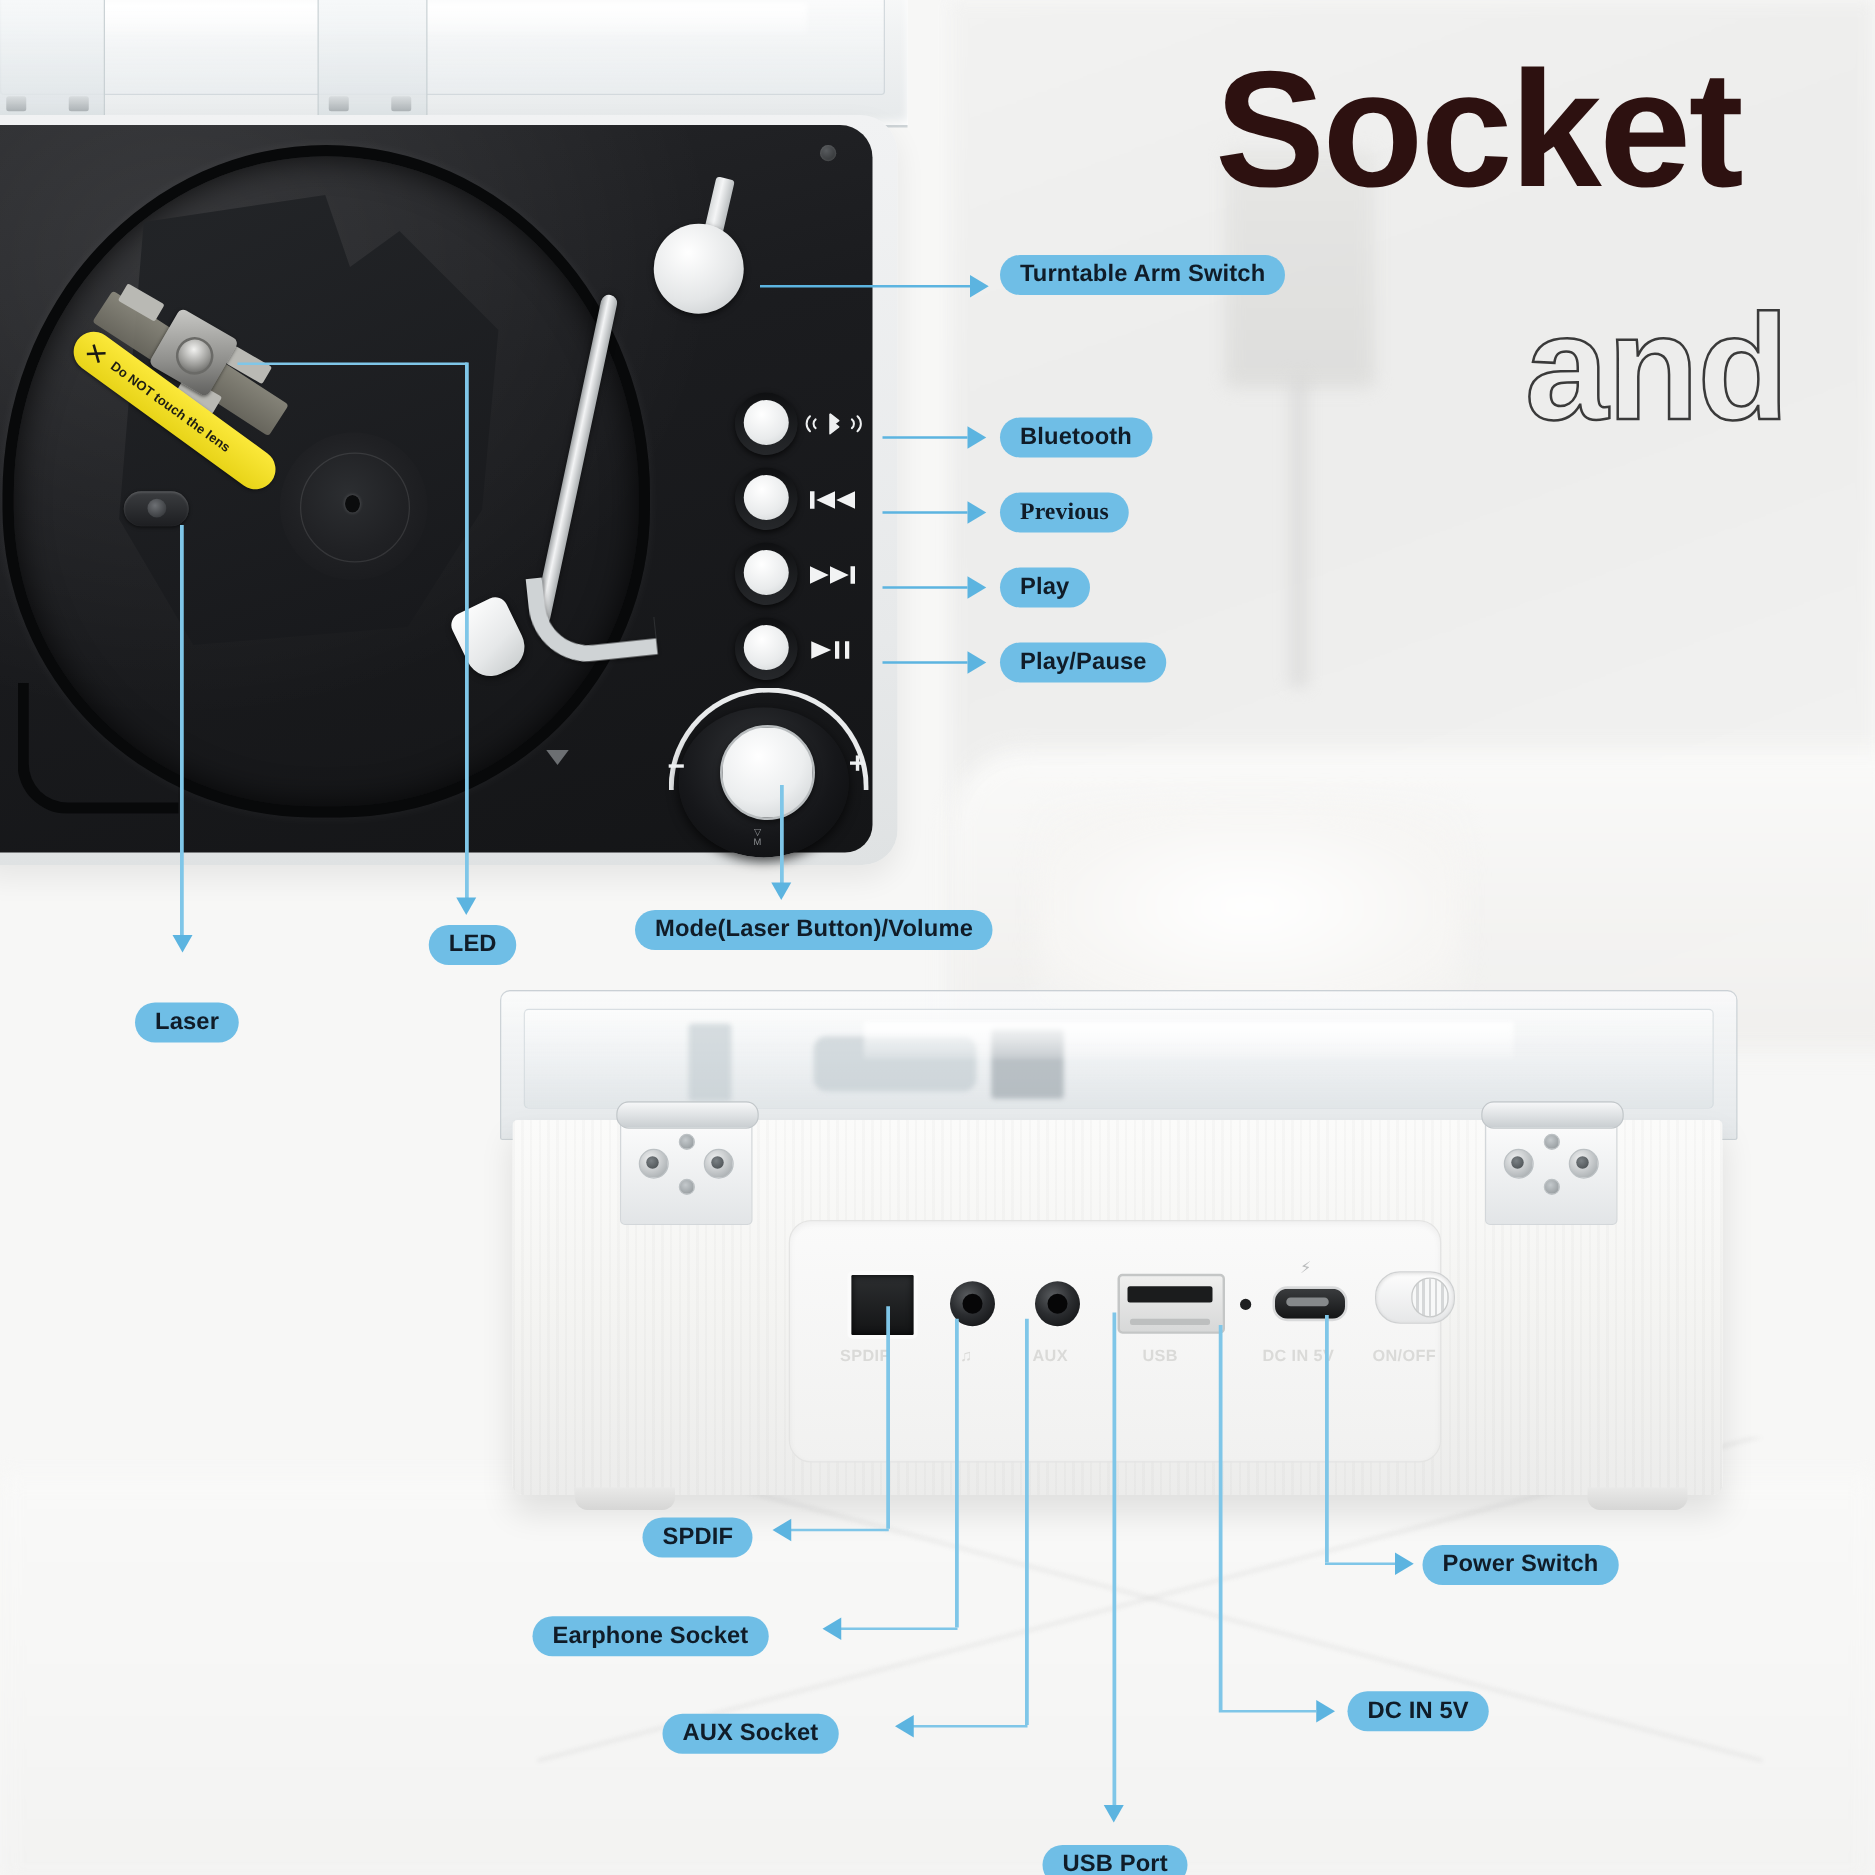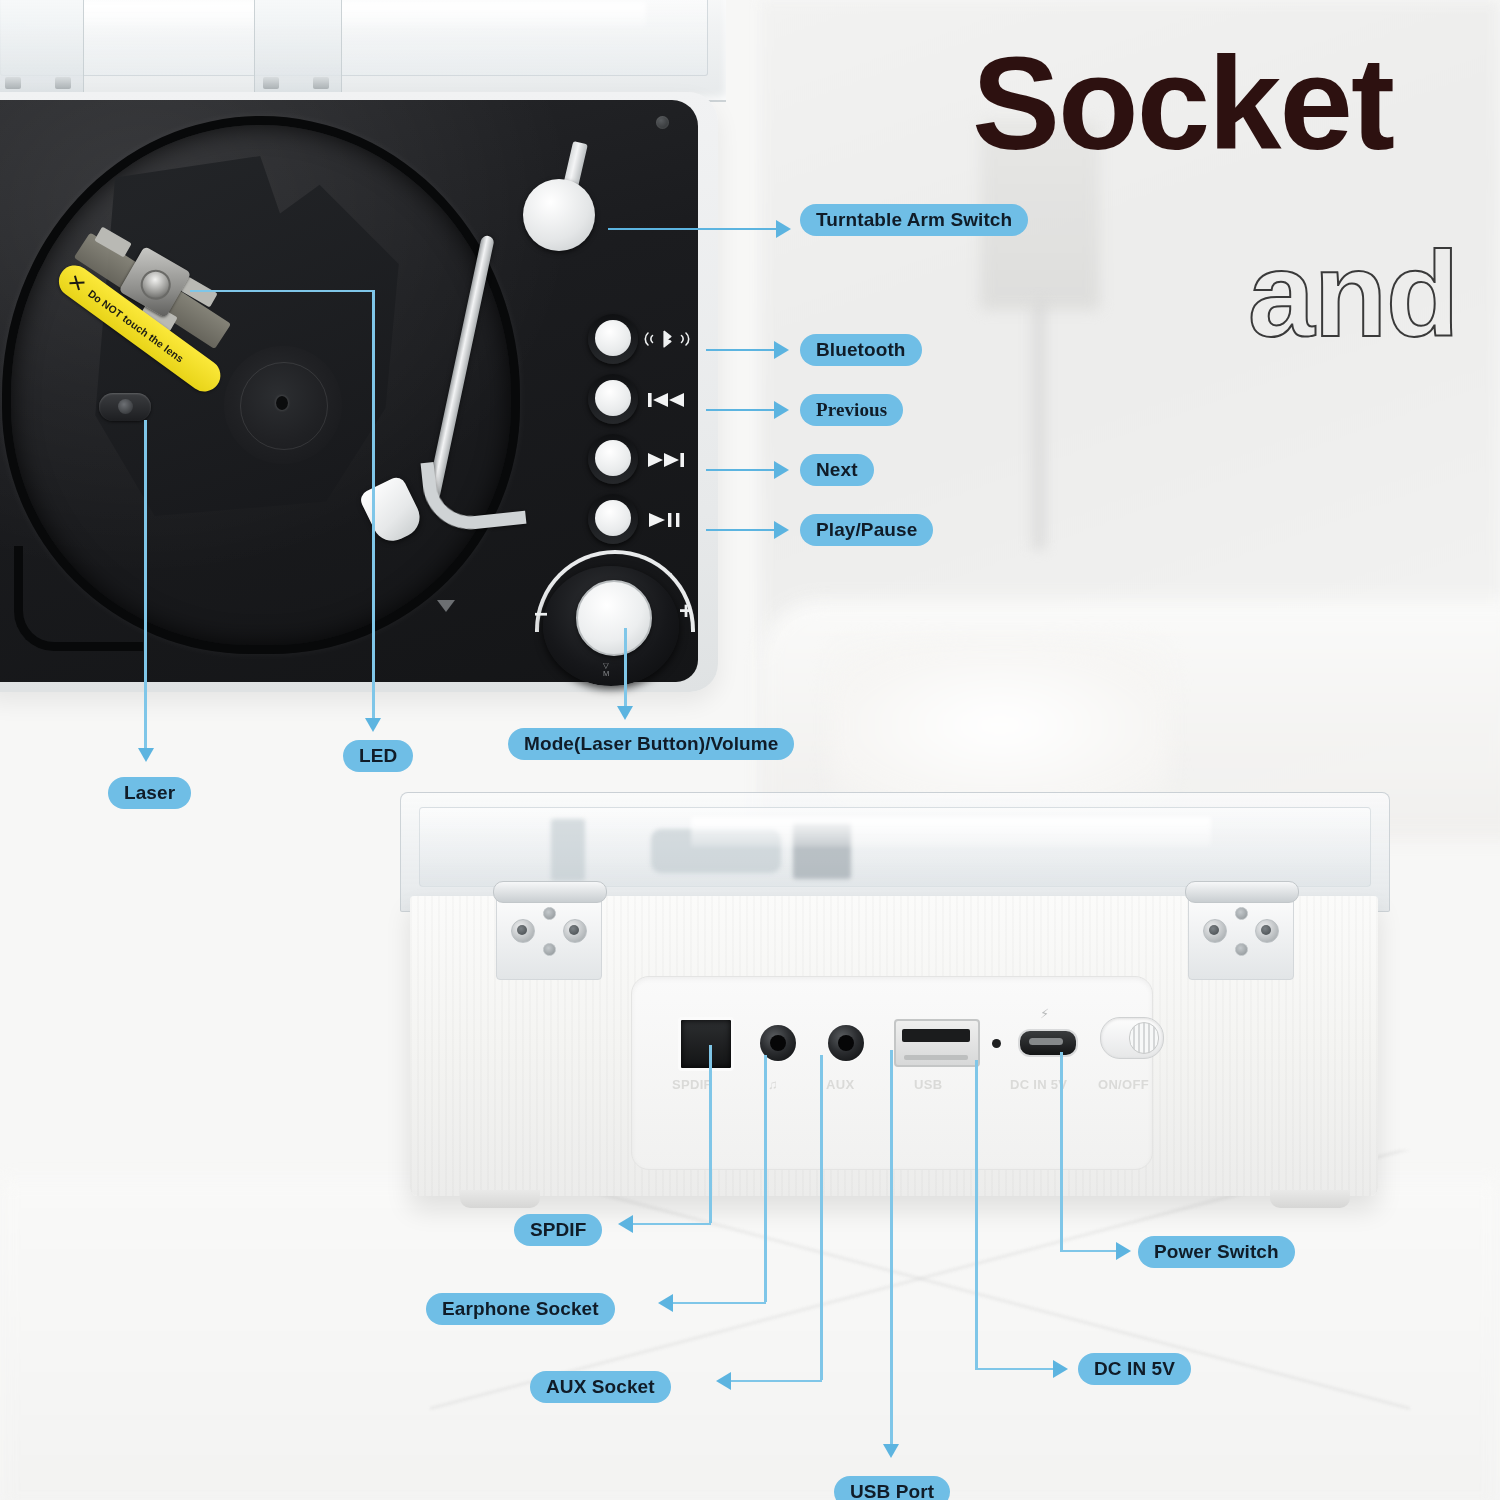--- a/index.html
+++ b/index.html
@@ -53,21 +53,21 @@
   }
 
   
   .headline{position:absolute;pointer-events:none;white-space:nowrap;}
   .hl-button{
     left:972px;top:38px;
     font-size:132px;font-weight:bold;letter-spacing:-2px;
     color:#2d1110;line-height:1;
   }
   .hl-and{
-    left:1248px;top:234px;
+    left:1220px;top:234px;
     font-size:120px;font-weight:bold;letter-spacing:-1px;line-height:1;
     color:transparent;
     -webkit-text-stroke:2px #3a3a3a;
   }
   .hl-interface{
     left:900px;top:388px;
     font-size:122px;font-weight:bold;letter-spacing:-3px;
     color:#050505;line-height:1;
   }
 
@@ -593,29 +593,29 @@
   <div class="lead h" style="left:706px;top:349px;width:68px;"></div>
   <div class="arrow right" style="left:774px;top:341px;"></div>
   <div class="pill" style="left:800px;top:334px;">Bluetooth</div>
 
   <div class="lead h" style="left:706px;top:409px;width:68px;"></div>
   <div class="arrow right" style="left:774px;top:401px;"></div>
   <div class="pill" style="left:800px;top:394px;font-family:Liberation Serif, serif;">Previous</div>
 
   <div class="lead h" style="left:706px;top:469px;width:68px;"></div>
   <div class="arrow right" style="left:774px;top:461px;"></div>
-  <div class="pill" style="left:800px;top:454px;">Next</div>
+  <div class="pill" style="left:800px;top:454px;">Play</div>
 
   <div class="lead h" style="left:706px;top:529px;width:68px;"></div>
   <div class="arrow right" style="left:774px;top:521px;"></div>
   <div class="pill" style="left:800px;top:514px;">Play/Pause</div>
 
   <div class="thinlead v" style="left:144px;top:420px;height:330px;"></div>
   <div class="arrow down" style="left:138px;top:748px;"></div>
-  <div class="pill" style="left:108px;top:777px;text-align:center;">Laser</div>
+  <div class="pill" style="left:108px;top:802px;text-align:center;">Laser</div>
 
   <div class="thinlead h" style="left:190px;top:290px;width:184px;"></div>
   <div class="thinlead v" style="left:372px;top:290px;height:430px;"></div>
   <div class="arrow down" style="left:365px;top:718px;"></div>
   <div class="pill" style="left:343px;top:740px;">LED</div>
 
   <div class="thinlead v" style="left:624px;top:628px;height:80px;"></div>
   <div class="arrow down" style="left:617px;top:706px;"></div>
   <div class="pill" style="left:508px;top:728px;">Mode(Laser Button)/Volume</div>
 

